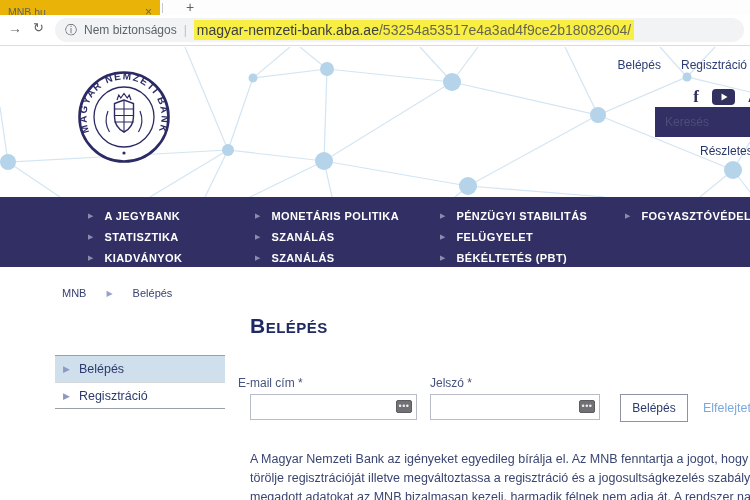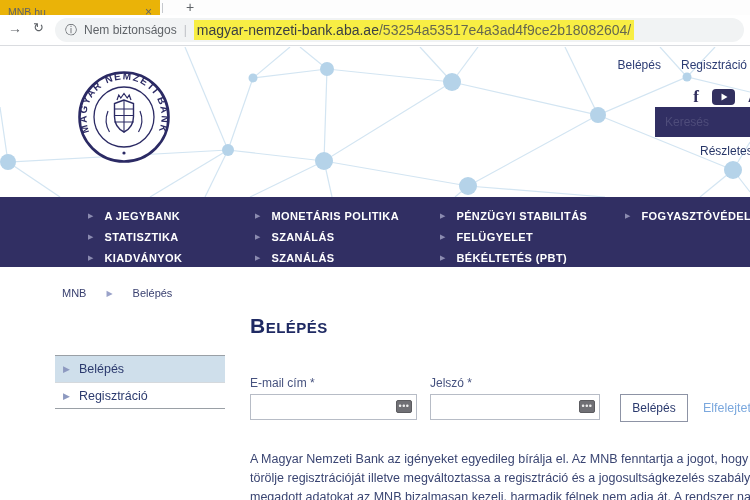--- a/index.html
+++ b/index.html
@@ -64,21 +64,21 @@
 
   .sidebar { position:absolute; left:55px; top:355px; width:170px;
     border-top:1px solid #9aa0a6; border-bottom:1px solid #9aa0a6; }
   .side-item { height:26px; display:flex; align-items:center; gap:9px; padding-left:8px;
     font-size:12.5px; color:#2b3a6e; cursor:pointer; background:#fff; }
   .side-item.active { background:#cfdfeb; }
   .side-item + .side-item { border-top:1px solid #d5d9dd; }
   .side-arrow { font-size:9px; color:#8d99c0; }
 
   .form-label { position:absolute; top:376px; font-size:12px; color:#46527f; }
-  .lbl-email { left:250px; } .lbl-pass { left:430px; }
+  .lbl-email { left:238px; } .lbl-pass { left:430px; }
   .field { position:absolute; top:394px; height:26px; }
   .field-email { left:250px; width:167px; } .field-pass { left:430px; width:170px; }
   .field input { width:100%; height:100%; border:1px solid #b7bcc6; background:#fff;
     padding:0 26px 0 8px; font-size:13px; color:#333; outline:none; }
   .autofill { position:absolute; right:5px; top:6px; width:16px; height:13px; background:#707075;
     border:1px solid #5c5c60; border-radius:2px; color:#ececec; font-size:9px; line-height:11px;
     text-align:center; letter-spacing:.5px; }
   .login-btn { position:absolute; left:620px; top:394px; width:68px; height:28px; background:#fff;
     border:1px solid #8d93a5; font-size:12px; color:#2b3a6e; cursor:pointer;
     font-family:"Liberation Sans", sans-serif; }

